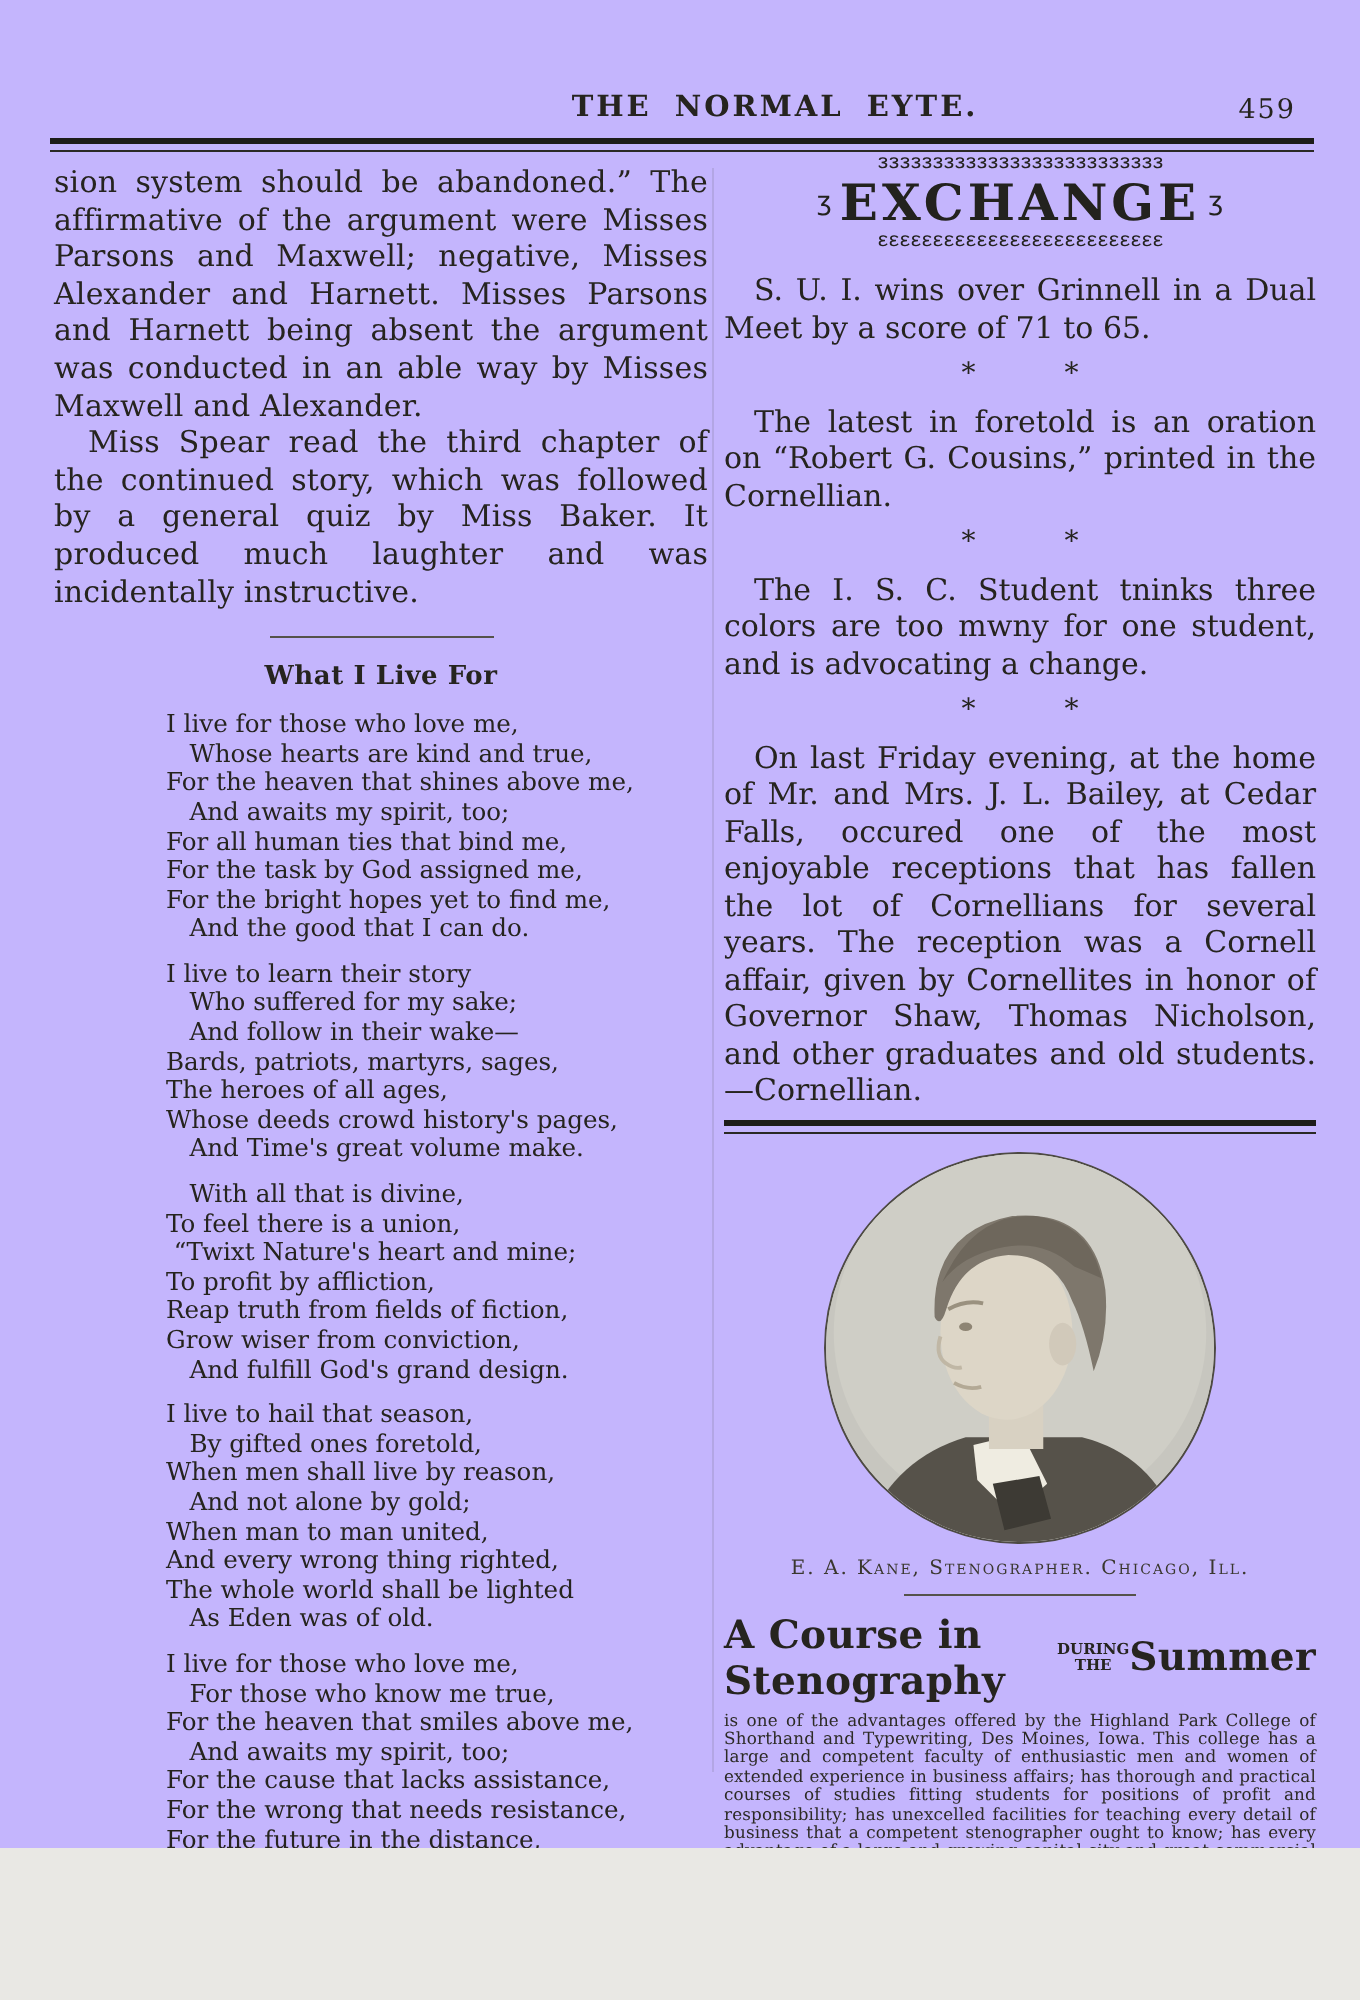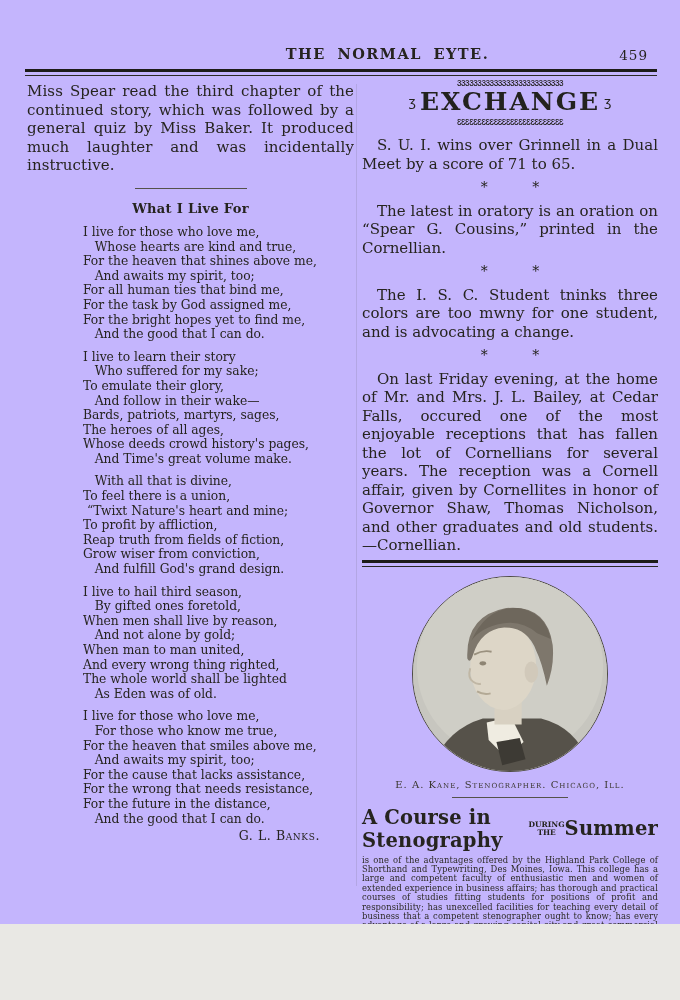--- a/index.html
+++ b/index.html
@@ -40,21 +40,21 @@
     text-align:right; padding-right:34px; font-size:12.5px; margin-top:2px;
     font-variant:small-caps; letter-spacing:0.6px;
   }
   
   .col-right { position:absolute; left:362px; top:78px; width:296px; }
   .banner {
     width:200px; margin:0 auto 10px; text-align:center;
     color:#23221e; position:relative; padding:0 10px;
   }
   .banner-row {
-    font-family:Liberation Sans, sans-serif; font-size:10px; line-height:9px;
+    font-family:Liberation Mono, monospace; font-size:10px; line-height:9px;
     white-space:nowrap; overflow:hidden; letter-spacing:-0.5px;
   }
   .banner-mid { display:flex; align-items:center; justify-content:center; gap:4px; }
   .banner-side { font-family:"DejaVu Sans",sans-serif; font-size:13px; line-height:12px; }
   .banner-title {
     font-weight:bold; font-size:25px; letter-spacing:2px; line-height:30px;
     font-family:"DejaVu Serif",serif;
   }
   .entry { font-size:15px; line-height:18.5px; }
   .entry.item { text-align:justify; text-indent:15px; margin-bottom:5px; }
@@ -87,55 +87,55 @@
 
 <div class="page">
 
   <div class="masthead">THE NORMAL EYTE.</div>
   <div class="page-number">459</div>
   <div class="head-rule"></div>
   <div class="col-divider"></div>
 
   <div class="col-left">
     <div>
+        <p class="left-para">sion system should be abandoned.”  The affirmative of the argument were Misses Parsons and Maxwell; negative, Misses Alexander and Harnett.  Misses Parsons and Harnett being absent the argument was conducted in an able way by Misses Maxwell and Alexander.</p>
         <p class="left-para">Miss Spear read the third chapter of the continued story, which was followed by a general quiz by Miss Baker.  It produced much laughter and was incidentally instructive.</p>
       </div>
 
     <div class="poem-divider"></div>
     <div class="poem-title">What I Live For</div>
 
     <div class="poem">
       <div>
           <div class="poem-line">I live for those who love me,</div>
           <div class="poem-line">   Whose hearts are kind and true,</div>
           <div class="poem-line">For the heaven that shines above me,</div>
           <div class="poem-line">   And awaits my spirit, too;</div>
           <div class="poem-line">For all human ties that bind me,</div>
           <div class="poem-line">For the task by God assigned me,</div>
           <div class="poem-line">For the bright hopes yet to find me,</div>
           <div class="poem-line">   And the good that I can do.</div>
           <div class="poem-line"></div>
           <div class="poem-line">I live to learn their story</div>
           <div class="poem-line">   Who suffered for my sake;</div>
-          <div class="poem-line">To emulate their glory,</div>
           <div class="poem-line">   And follow in their wake—</div>
           <div class="poem-line">Bards, patriots, martyrs, sages,</div>
           <div class="poem-line">The heroes of all ages,</div>
           <div class="poem-line">Whose deeds crowd history's pages,</div>
           <div class="poem-line">   And Time's great volume make.</div>
           <div class="poem-line"></div>
           <div class="poem-line">   With all that is divine,</div>
           <div class="poem-line">To feel there is a union,</div>
           <div class="poem-line"> “Twixt Nature's heart and mine;</div>
           <div class="poem-line">To profit by affliction,</div>
           <div class="poem-line">Reap truth from fields of fiction,</div>
           <div class="poem-line">Grow wiser from conviction,</div>
           <div class="poem-line">   And fulfill God's grand design.</div>
           <div class="poem-line"></div>
-          <div class="poem-line">I live to hail third season,</div>
+          <div class="poem-line">I live to hail that season,</div>
           <div class="poem-line">   By gifted ones foretold,</div>
           <div class="poem-line">When men shall live by reason,</div>
           <div class="poem-line">   And not alone by gold;</div>
           <div class="poem-line">When man to man united,</div>
           <div class="poem-line">And every wrong thing righted,</div>
           <div class="poem-line">The whole world shall be lighted</div>
           <div class="poem-line">   As Eden was of old.</div>
           <div class="poem-line"></div>
           <div class="poem-line">I live for those who love me,</div>
           <div class="poem-line">   For those who know me true,</div>
@@ -158,21 +158,21 @@
         <span class="banner-side">ʒ</span>
         <span class="banner-title">EXCHANGE</span>
         <span class="banner-side">ʒ</span>
       </div>
       <div class="banner-row">ɛɛɛɛɛɛɛɛɛɛɛɛɛɛɛɛɛɛɛɛɛɛɛɛɛɛ</div>
     </div>
 
     <div>
         <p class="entry item">S. U. I. wins over Grinnell in a Dual Meet by a score of 71 to 65.</p>
         <p class="entry sep">*          *</p>
-        <p class="entry item">The latest in oratory is an oration on “Spear G. Cousins,” printed in the Cornellian.</p>
+        <p class="entry item">The latest in foretold is an oration on “Robert G. Cousins,” printed in the Cornellian.</p>
         <p class="entry sep">*          *</p>
         <p class="entry item">The I. S. C. Student tninks three colors are too mwny for one student, and is advocating a change.</p>
         <p class="entry sep">*          *</p>
         <p class="entry item">On last Friday evening, at the home of Mr. and Mrs. J. L. Bailey, at Cedar Falls, occured one of the most enjoyable receptions that has fallen the lot of Cornellians for several years.  The reception was a Cornell affair, given by Cornellites in honor of Governor Shaw, Thomas Nicholson, and other graduates and old students.—Cornellian.</p>
       </div>
 
     <div class="heavy-rule"></div>
 
     <div class="portrait-wrap">
       <svg viewBox="0 0 200 200" xmlns="http://www.w3.org/2000/svg">

